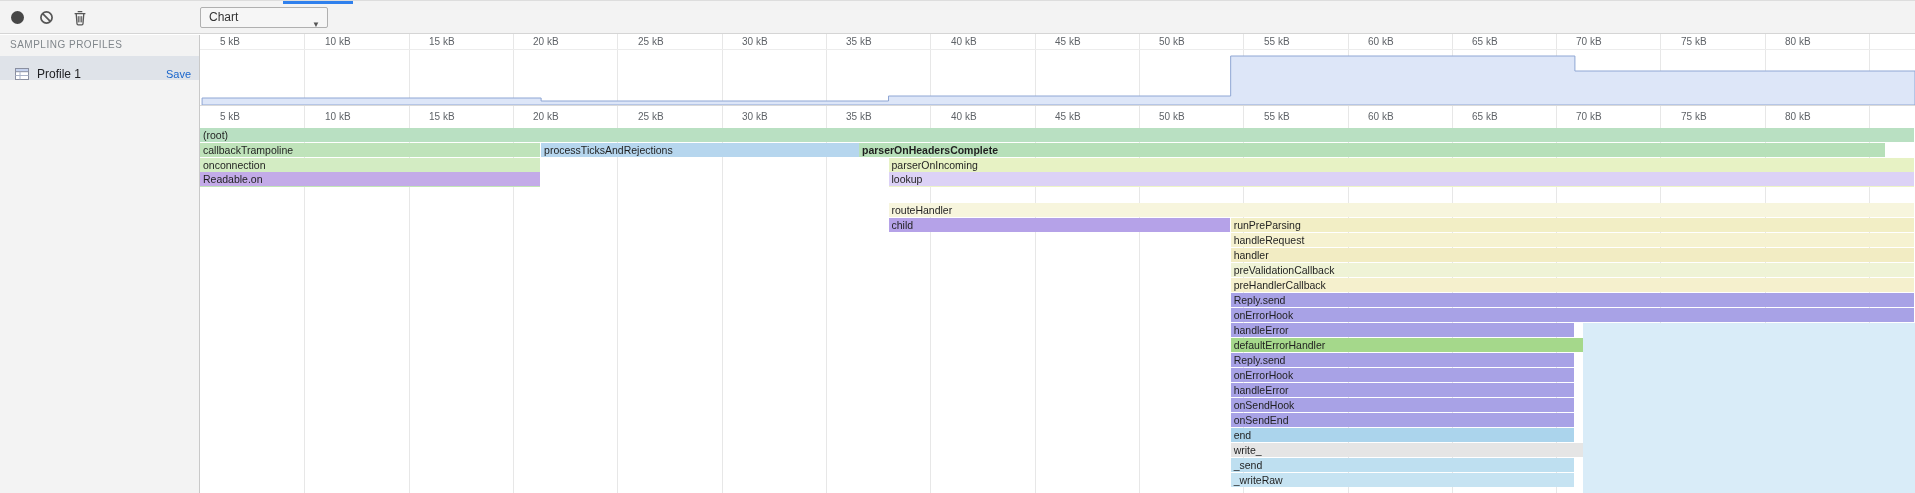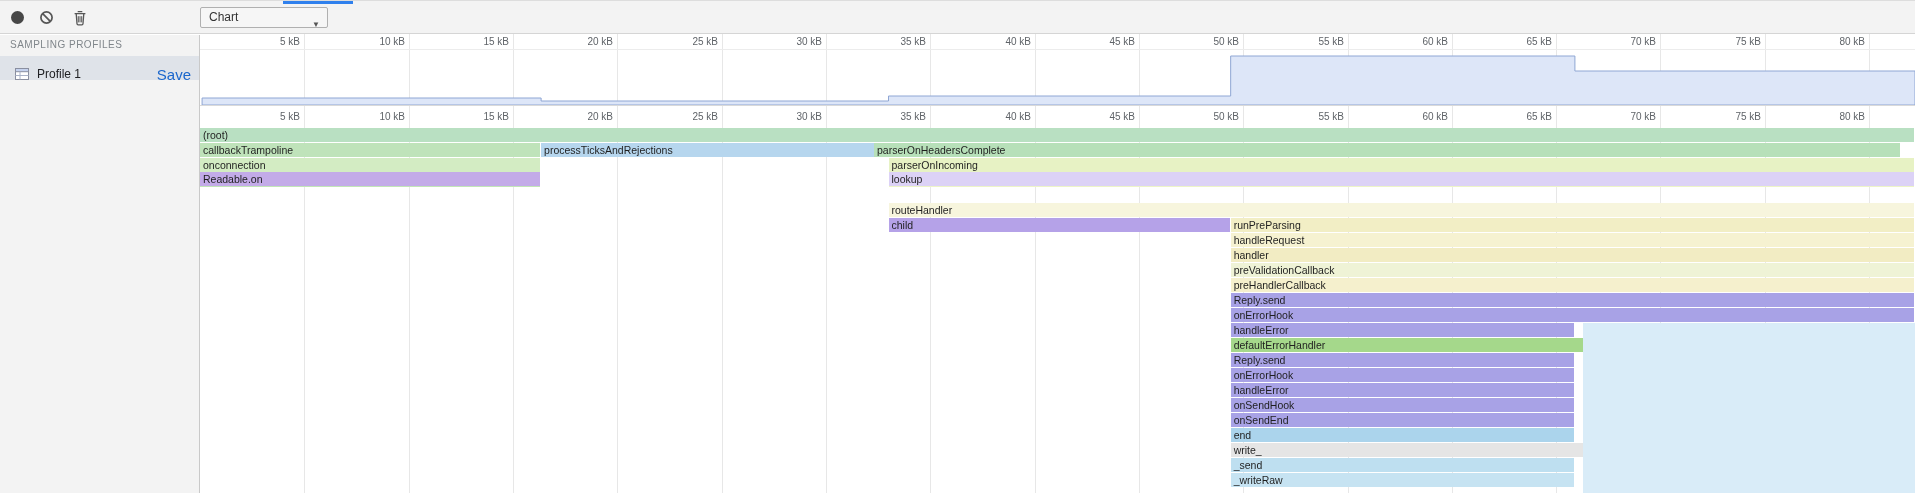--- a/index.html
+++ b/index.html
@@ -18,30 +18,30 @@
   .select { position:absolute; left:200px; top:6px; width:128px; height:21px; background:#f6f6f6; border:1px solid #b0b0b0; border-radius:2px; font-size:12px; color:#333; line-height:19px; padding-left:8px; cursor:pointer; }
   .select .chev { position:absolute; right:7px; top:7px; font-size:8px; color:#555; }
 
   
   .sidebar { position:absolute; top:34px; left:0; width:200px; bottom:0; background:#f3f3f3; border-right:1px solid #c9c9c9; z-index:4; }
   .sidebar-title { padding:10px 10px 10px 10px; font-size:13px; color:#202124; }
   .section-header { padding:4px 10px 6px; font-size:10px; color:#80868b; letter-spacing:.5px; }
   .profile-item { height:24px; background:#dfe3e9; display:flex; align-items:center; padding:12px 8px 0 14px; cursor:pointer; }
   .profile-item .p-icon { width:16px; height:16px; margin-right:7px; flex:none; }
   .profile-item .p-name { flex:1; font-size:12px; color:#202124; white-space:nowrap; overflow:hidden; }
-  .profile-item .p-save { font-size:15px; color:#1a66cc; cursor:pointer; }
+  .profile-item .p-save { font-size:11px; color:#1a66cc; cursor:pointer; }
 
   
   .chart { position:absolute; left:200px; top:33px; right:0; bottom:0; background:#fff; overflow:hidden; }
   .gridlines { position:absolute; inset:0; z-index:0; }
   .gridline { position:absolute; top:0; bottom:0; width:1px; background:#e7e7e7; }
   .ruler { position:absolute; left:0; right:0; z-index:2; }
   .ruler-top { top:0; height:16px; border-bottom:1px solid #ececec; }
   .ruler-main { top:71px; height:22px; border-top:1px solid #d9d9d9; }
-  .ruler-label { position:absolute; width:80px; text-align:right; font-size:10px; color:#5f6368; }
+  .ruler-label { position:absolute; width:80px; text-align:left; font-size:10px; color:#5f6368; }
   .ruler-top .ruler-label { top:2px; }
   .ruler-main .ruler-label { top:5px; }
   .overview { position:absolute; left:0; right:0; top:16px; height:55px; z-index:1; cursor:ew-resize; }
   .rows { position:absolute; left:0; right:0; top:94px; bottom:0; z-index:2; }
   .flame-row { position:absolute; left:0; right:0; height:15px; }
   .flame-bar { position:absolute; top:0; height:14px; font-size:10.5px; line-height:14px; color:#1f1f1f; padding-left:3px; overflow:hidden; white-space:nowrap; cursor:pointer; }
   .right-region { position:absolute; z-index:1; }
 </style>
 </head>
 <body>
@@ -145,21 +145,21 @@
         <div class="ruler-label" style="left: 1481px;">75 kB</div>
         <div class="ruler-label" style="left: 1585px;">80 kB</div>
       </div>
     <div class="rows" id="rows">
         <div class="flame-row" style="top: 0px;">
           <div class="flame-bar" style="left: 0px; width: 1714px; height: 14px; background: rgb(185, 224, 194);">(root)</div>
         </div>
         <div class="flame-row" style="top: 15px;">
           <div class="flame-bar" style="left: 0px; width: 340.122px; height: 14px; background: rgb(191, 227, 186);">callbackTrampoline</div>
           <div class="flame-bar" style="left: 341.122px; width: 346.381px; height: 14px; background: rgb(182, 214, 238);">processTicksAndRejections</div>
-          <div class="flame-bar" style="left: 674px; width: 1025.5px; height: 14px; background: rgb(183, 224, 185);">parserOnHeadersComplete</div>
+          <div class="flame-bar" style="left: 659px; width: 1025.5px; height: 14px; background: rgb(183, 224, 185); font-weight: bold;">parserOnHeadersComplete</div>
         </div>
         <div class="flame-row" style="top: 30px;">
           <div class="flame-bar" style="left: 0px; width: 340.122px; height: 14px; background: rgb(211, 236, 195);">onconnection</div>
           <div class="flame-bar" style="left: 688.504px; width: 1025.5px; height: 14px; background: rgb(231, 242, 196);">parserOnIncoming</div>
         </div>
         <div class="flame-row" style="top: 45px;">
           <div class="flame-bar" style="left: 0px; width: 340.122px; height: 14px; background: rgb(194, 229, 184);">Socket</div>
           <div class="flame-bar" style="left: 688.504px; width: 1025.5px; height: 14px; background: rgb(237, 244, 200);">emit</div>
         </div>
         <div class="flame-row" style="top: 44px;">

